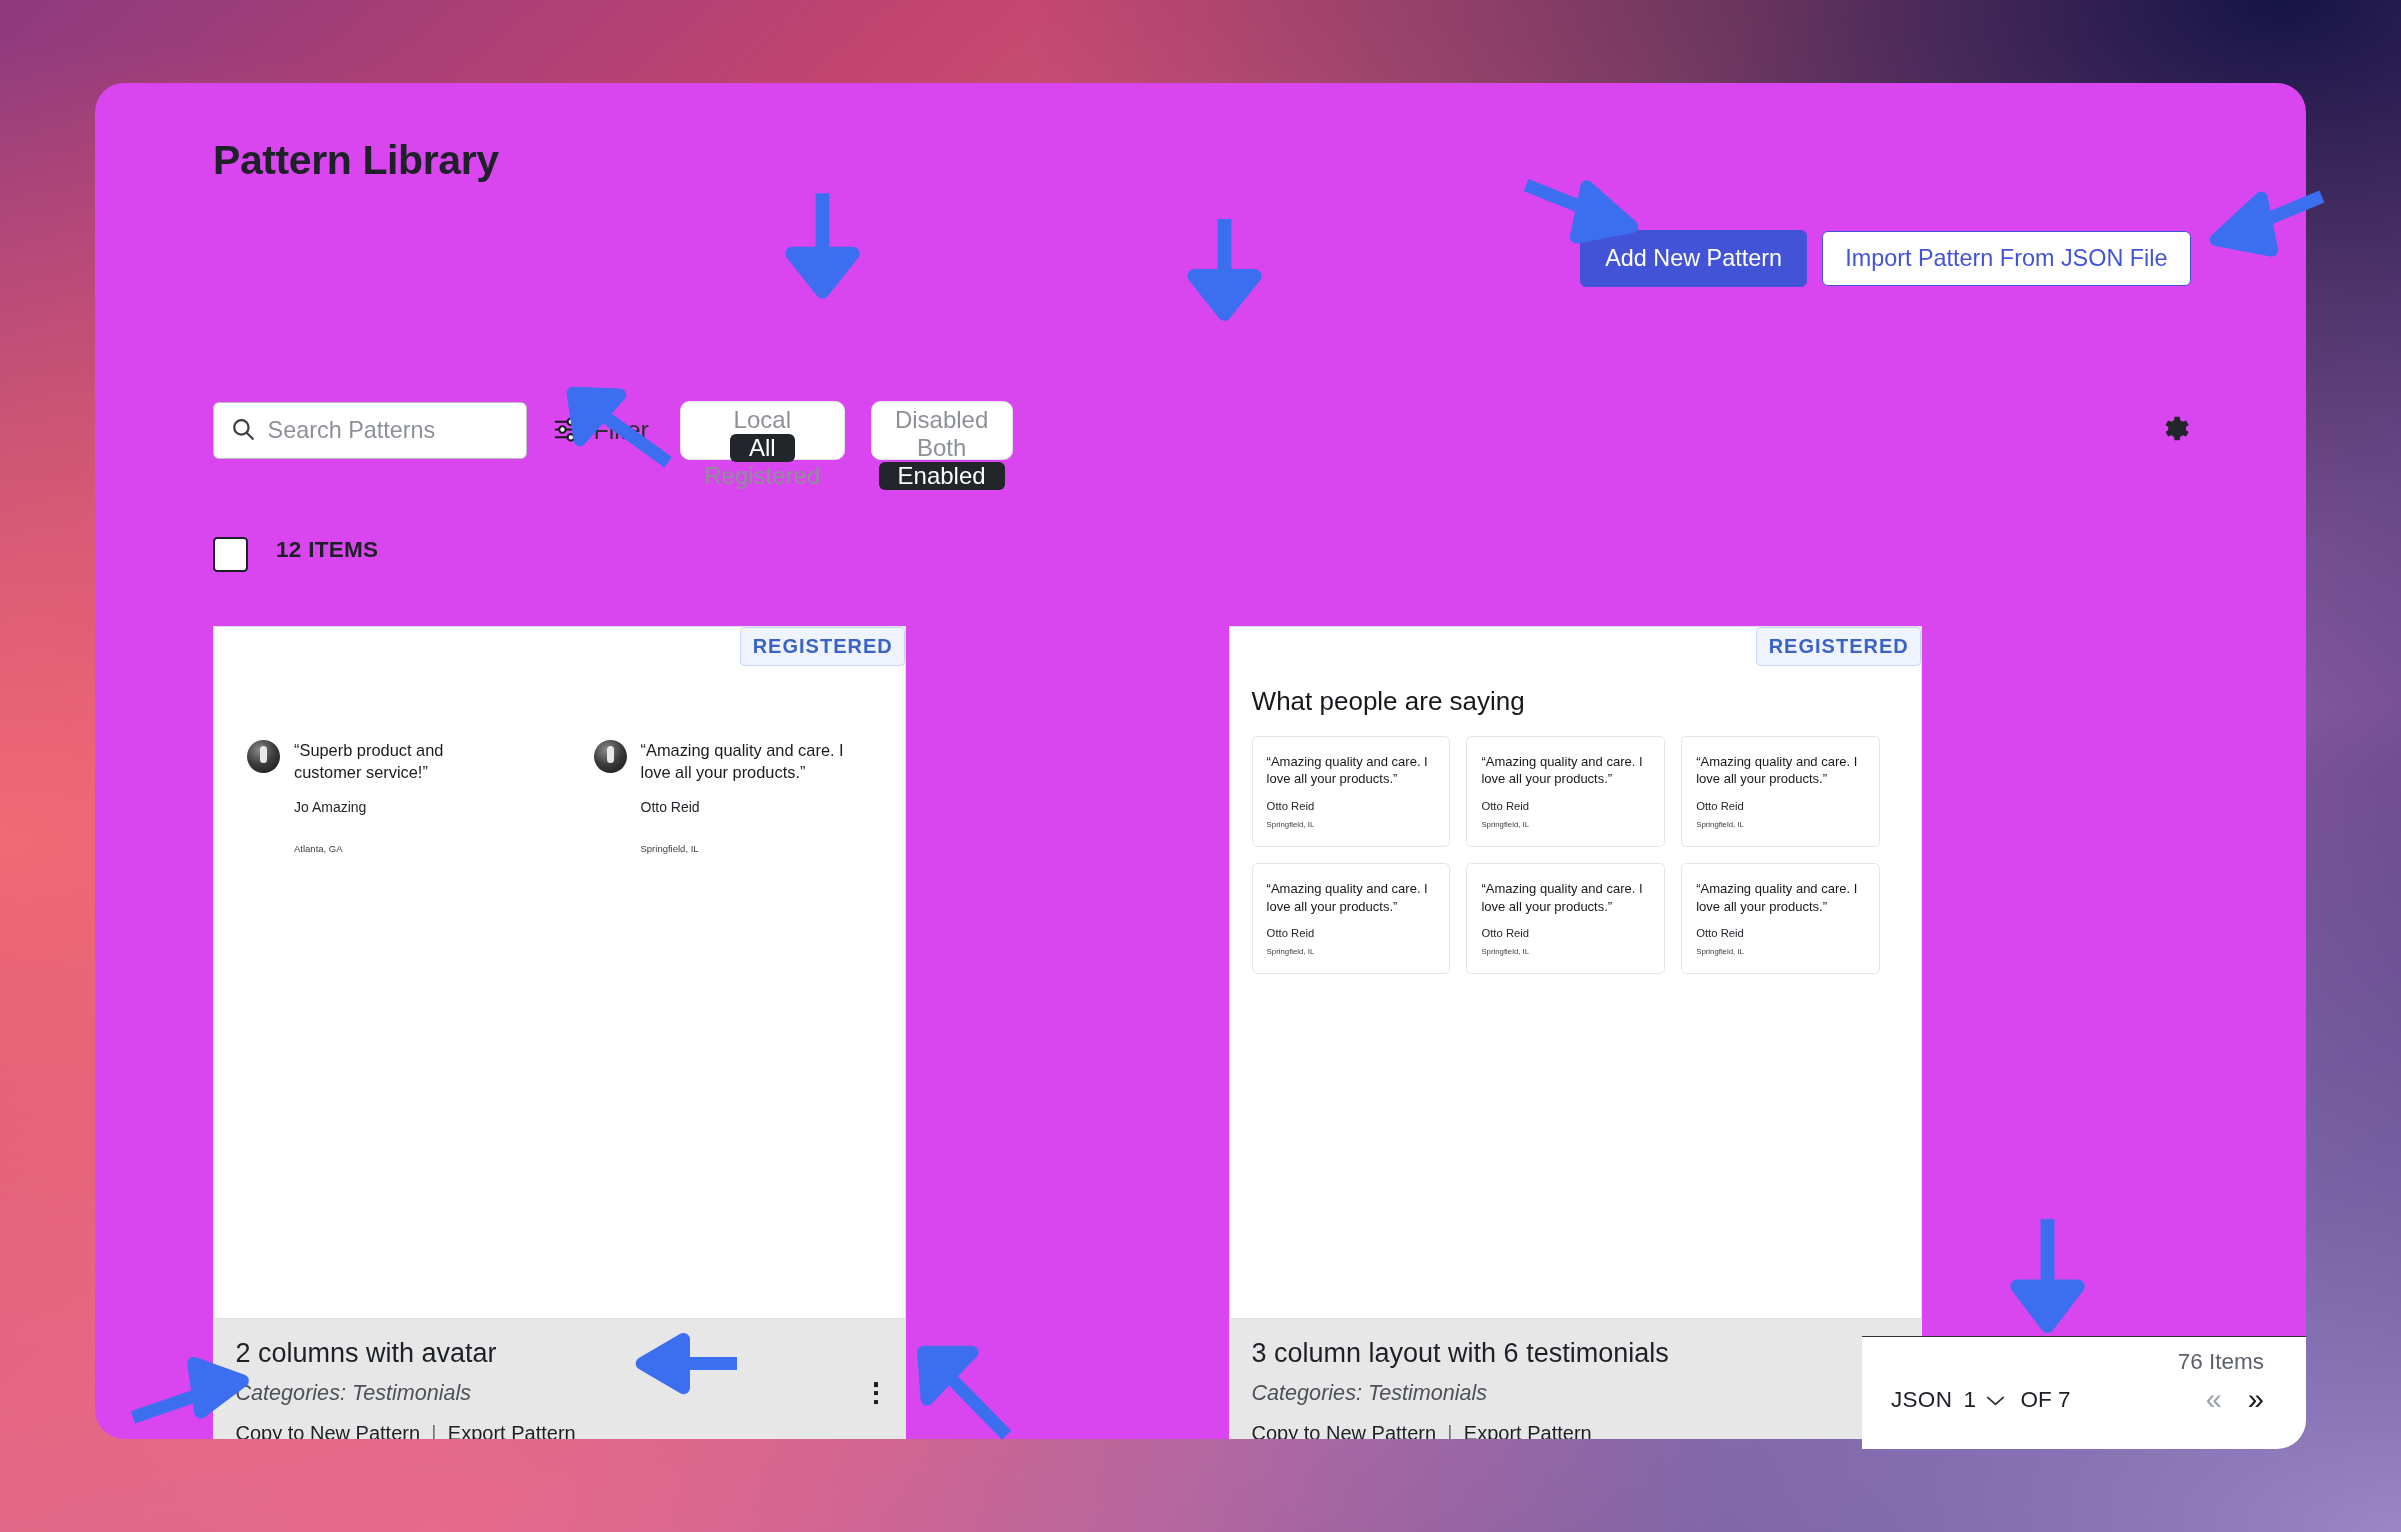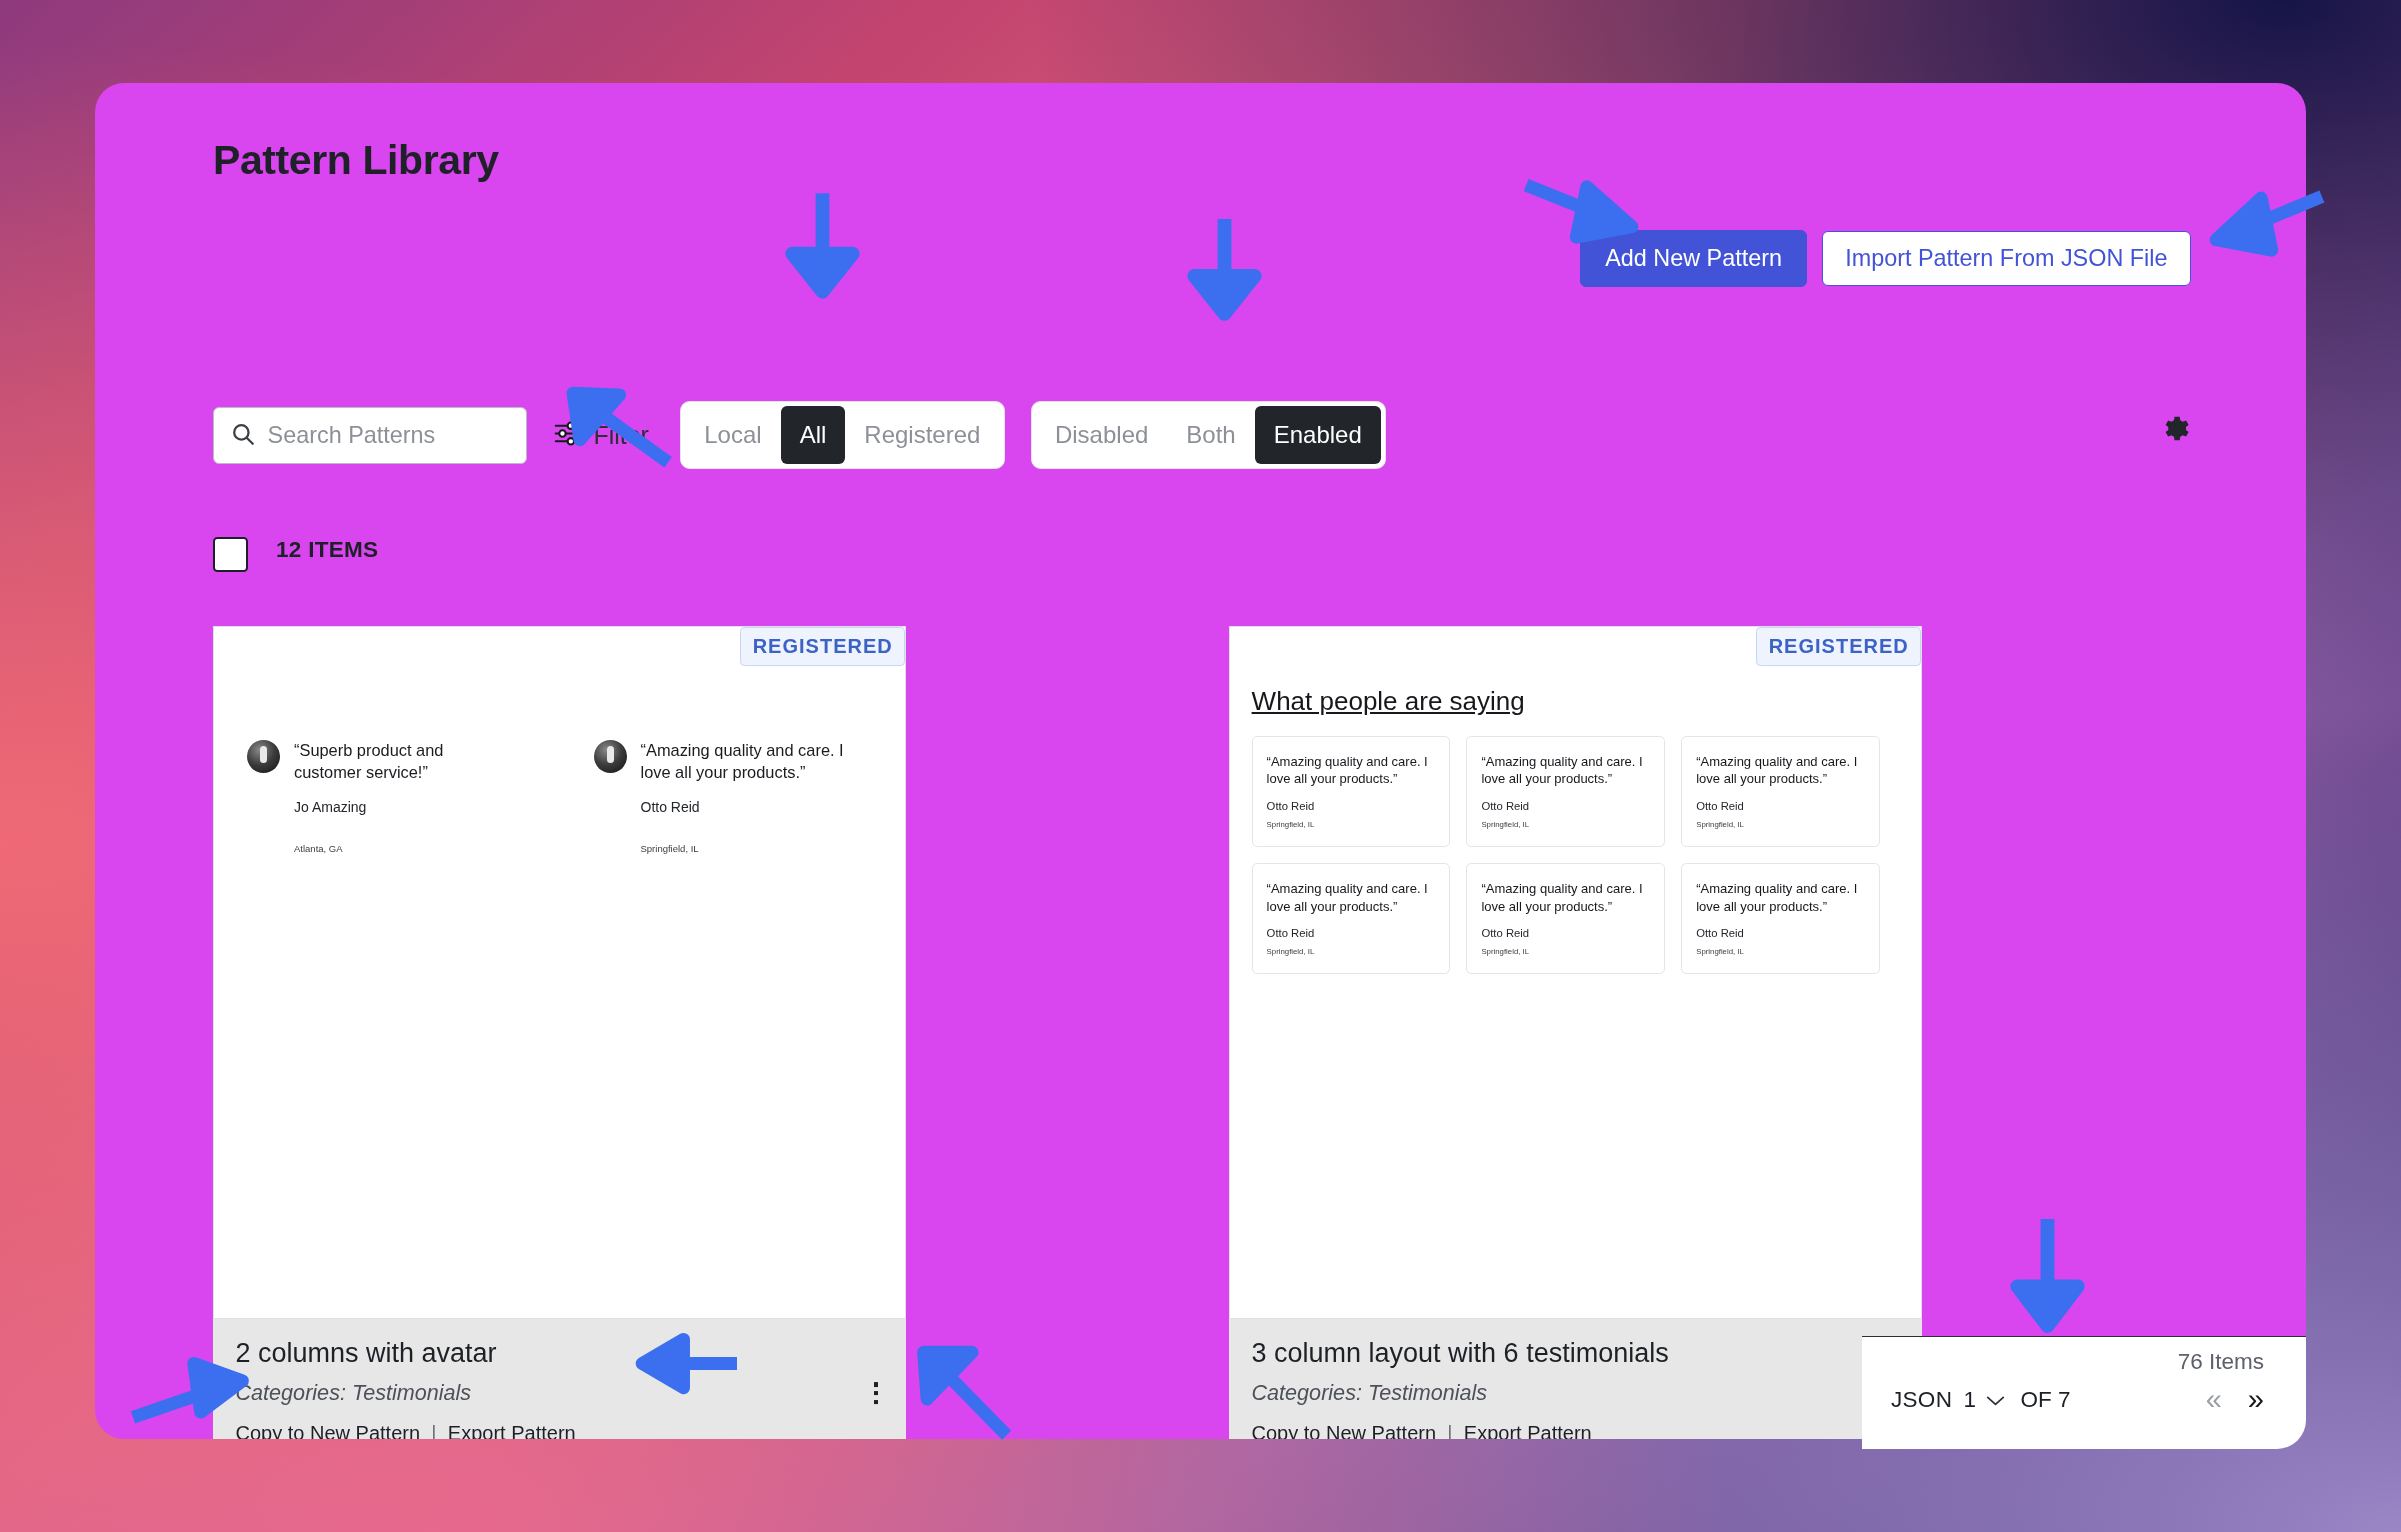--- a/index.html
+++ b/index.html
@@ -121,23 +121,24 @@
     font-family: "Liberation Sans", sans-serif;
   }
   .filter-btn .flabel { font-size: 25px; color: #2b2f36; }
 
   .seg {
     display: flex;
     align-items: center;
     border: 1.7px solid #e3e5e8;
     border-radius: 9.5px;
     background: #fff;
-    height: 68px;
+    height: 59px;
     padding: 4.3px;
     margin-left: 31px;
+    flex-direction: column;
   }
   .seg-2 { margin-left: 26px; }
   .seg-item {
     font-size: 24px;
     color: #8d9197;
     padding: 0 19px;
     height: 100%;
     display: flex;
     align-items: center;
     border-radius: 6px;
@@ -243,21 +244,20 @@
   .tquote { font-size: 16.4px; line-height: 1.32; color: #1a1c20; }
   .tname { font-size: 14px; color: #23262b; margin-top: 15.6px; }
   .tloc  { font-size: 9.5px; color: #3a3d42; margin-top: 28px; }
 
   
   .p2-title {
     position: absolute;
     left: 21.6px; top: 59px;
     font-size: 26px;
     color: #16181c;
-    text-decoration: underline;
   }
   .p2-grid {
     position: absolute;
     left: 21.6px; top: 109px;
     width: 628px;
     display: grid;
     grid-template-columns: repeat(3, 1fr);
     gap: 16.4px;
   }
   .minicard {

